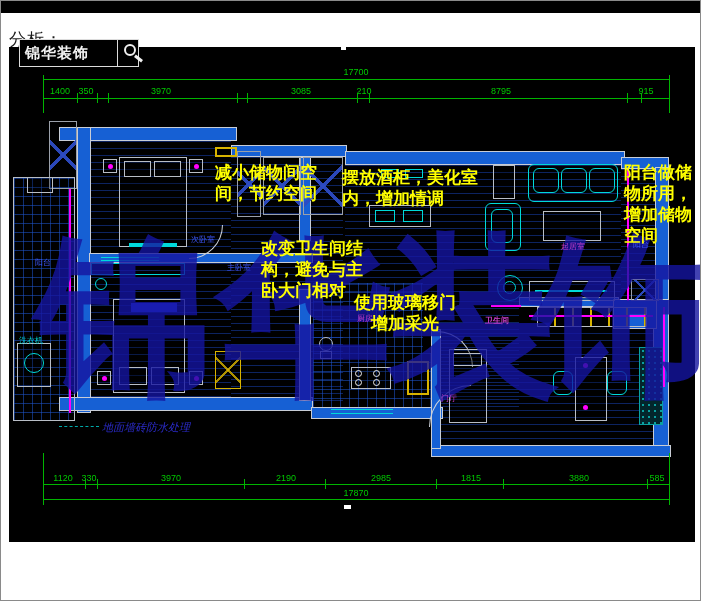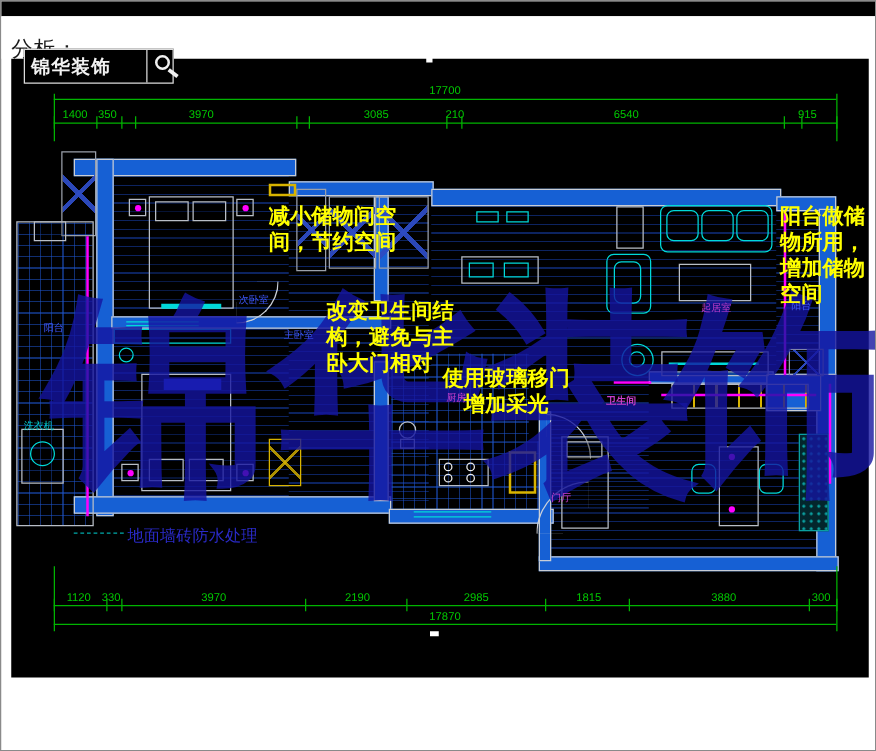--- a/index.html
+++ b/index.html
@@ -46,21 +46,21 @@
   .arc-tl{border-left:1px solid #cdd2da;border-top:1px solid #cdd2da;border-radius:100% 0 0 0;}
   .arc-tr{border-right:1px solid #cdd2da;border-top:1px solid #cdd2da;border-radius:0 100% 0 0;}
   .dots{z-index:9;background:radial-gradient(#0aa0a0 1px, transparent 1.4px);background-size:6px 6px;background-color:#03262c;border:1px solid #0aa0a0;}
   .burner{width:7px;height:7px;border:1px solid #eee;border-radius:50%;z-index:12;}
   
   .dimline{background:#00b400;z-index:32;}
   .tick{width:1px;background:#00b400;z-index:32;}
   .dimlbl{color:#00c800;font-size:9px;transform:translateX(-50%);z-index:32;white-space:nowrap;}
   
   .ann{color:#ffff00;font-weight:bold;font-size:17px;line-height:21px;white-space:pre-line;z-index:30;}
-  .note{color:#2a2ac8;font-size:13px;z-index:30;white-space:nowrap;}
+  .note{color:#2a2ac8;font-size:11px;z-index:30;white-space:nowrap;font-style:italic;}
   .leader{border-top:1px dashed #00aaaa;z-index:30;}
   
   .roomlbl{font-size:8px;z-index:25;white-space:nowrap;}
   .lbl-blue{color:#3f58ff;}
   .lbl-magenta{color:#cc3fcc;}
   .lbl-cyan{color:#00cccc;}
   
   .wm{font-family:"Liberation Serif",serif;font-weight:bold;font-size:175px;line-height:175px;
       color:#1515a0;opacity:.8;z-index:18;}
 </style>
@@ -201,21 +201,21 @@
   <div class="abs dimline" style="left:42px;top:78px;width:626px;height:1px;"></div>
   <div class="abs dimline" style="left:42px;top:97px;width:626px;height:1px;"></div>
   <div class="abs tick" style="left:42px;top:74px;height:38px;"></div>
   <div class="abs tick" style="left:668px;top:74px;height:38px;"></div>
   <div id="dims-top">
       <div class="abs dimlbl" style="left: 59px; top: 85px;">1400</div>
       <div class="abs dimlbl" style="left: 85px; top: 85px;">350</div>
       <div class="abs dimlbl" style="left: 160px; top: 85px;">3970</div>
       <div class="abs dimlbl" style="left: 300px; top: 85px;">3085</div>
       <div class="abs dimlbl" style="left: 363px; top: 85px;">210</div>
-      <div class="abs dimlbl" style="left: 500px; top: 85px;">6540</div>
+      <div class="abs dimlbl" style="left: 500px; top: 85px;">8795</div>
       <div class="abs dimlbl" style="left: 645px; top: 85px;">915</div>
       <div class="abs tick" style="left: 42px; top: 92px; height: 10px;"></div>
       <div class="abs tick" style="left: 76px; top: 92px; height: 10px;"></div>
       <div class="abs tick" style="left: 96px; top: 92px; height: 10px;"></div>
       <div class="abs tick" style="left: 107px; top: 92px; height: 10px;"></div>
       <div class="abs tick" style="left: 236px; top: 92px; height: 10px;"></div>
       <div class="abs tick" style="left: 246px; top: 92px; height: 10px;"></div>
       <div class="abs tick" style="left: 356px; top: 92px; height: 10px;"></div>
       <div class="abs tick" style="left: 368px; top: 92px; height: 10px;"></div>
       <div class="abs tick" style="left: 626px; top: 92px; height: 10px;"></div>
@@ -229,34 +229,36 @@
   <div class="abs tick" style="left:42px;top:452px;height:52px;"></div>
   <div class="abs tick" style="left:668px;top:452px;height:52px;"></div>
   <div id="dims-bottom">
       <div class="abs dimlbl" style="left: 62px; top: 472px;">1120</div>
       <div class="abs dimlbl" style="left: 88px; top: 472px;">330</div>
       <div class="abs dimlbl" style="left: 170px; top: 472px;">3970</div>
       <div class="abs dimlbl" style="left: 285px; top: 472px;">2190</div>
       <div class="abs dimlbl" style="left: 380px; top: 472px;">2985</div>
       <div class="abs dimlbl" style="left: 470px; top: 472px;">1815</div>
       <div class="abs dimlbl" style="left: 578px; top: 472px;">3880</div>
-      <div class="abs dimlbl" style="left: 656px; top: 472px;">300</div>
+      <div class="abs dimlbl" style="left: 656px; top: 472px;">585</div>
       <div class="abs tick" style="left: 42px; top: 478px; height: 10px;"></div>
       <div class="abs tick" style="left: 84px; top: 478px; height: 10px;"></div>
       <div class="abs tick" style="left: 96px; top: 478px; height: 10px;"></div>
       <div class="abs tick" style="left: 243px; top: 478px; height: 10px;"></div>
       <div class="abs tick" style="left: 324px; top: 478px; height: 10px;"></div>
       <div class="abs tick" style="left: 435px; top: 478px; height: 10px;"></div>
       <div class="abs tick" style="left: 502px; top: 478px; height: 10px;"></div>
       <div class="abs tick" style="left: 646px; top: 478px; height: 10px;"></div>
       <div class="abs tick" style="left: 668px; top: 478px; height: 10px;"></div>
     </div>
 
   <div class="abs ann" style="left:214px;top:161px;width:118px;">减小储物间空
 间，节约空间</div>
+  <div class="abs ann" style="left:341px;top:166px;width:152px;">摆放酒柜，美化室
+内，增加情调</div>
   <div class="abs ann" style="left:623px;top:161px;width:78px;">阳台做储
 物所用，
 增加储物
 空间</div>
   <div class="abs ann" style="left:260px;top:237px;width:110px;">改变卫生间结
 构，避免与主
 卧大门相对</div>
   <div class="abs ann" style="left:348px;top:291px;width:112px;text-align:center;">使用玻璃移门
 增加采光</div>
 

